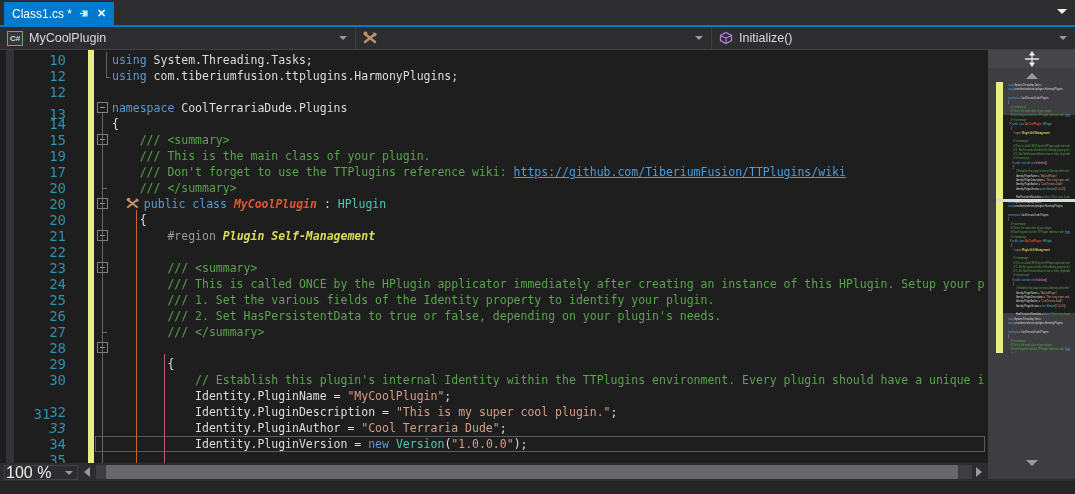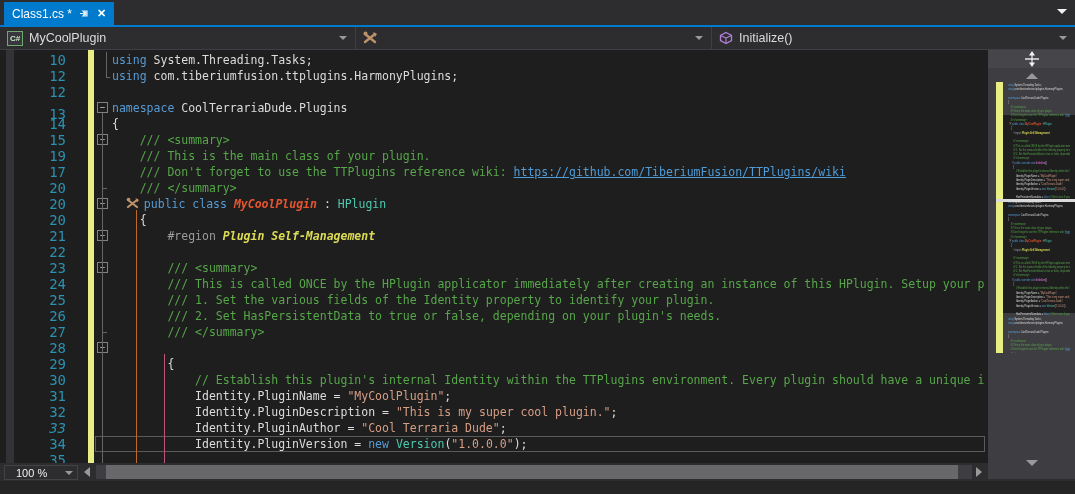--- a/index.html
+++ b/index.html
@@ -66,21 +66,21 @@
     border-right:6px solid transparent; border-top:6px solid #999; }
   #map-viewport { position:absolute; left:10px; top:65px; width:77px; height:198px; background:var(--editor-bg); }
   #map-change-bar { position:absolute; left:8px; top:32px; width:7px; height:271px; background:var(--change-bar); }
   #map-content { position:absolute; left:20px; top:32px; width:62px; height:271px; overflow:hidden; }
   .mini-copy { position:absolute; left:0; width:900px; height:432px; transform:scale(0.15,0.27); transform-origin:0 0; }
   #map-current-line { position:absolute; left:8px; top:149px; width:79px; height:3px; background:#DADADA; }
 
   
   #bottombar { position:absolute; left:0; top:463px; width:988px; height:18px; background:var(--chrome-bg); }
   #zoom-box { position:absolute; left:4px; top:2px; width:74px; height:15px; border:1px solid #434346;
-    background:#2D2D30; color:#F1F1F1; font-size:11px; display:flex; align-items:center; padding-left:11px; }
+    background:#2D2D30; color:#F1F1F1; font-size:16px; display:flex; align-items:center; padding-left:1px; }
   #zoom-box .dd { position:absolute; right:4px; top:5px; }
   .h-arrow-left { position:absolute; left:84px; top:4px; width:0; height:0; border-top:5px solid transparent;
     border-bottom:5px solid transparent; border-right:6px solid #999; }
   .h-arrow-right { position:absolute; left:976px; top:4px; width:0; height:0; border-top:5px solid transparent;
     border-bottom:5px solid transparent; border-left:6px solid #999; }
   #h-track { position:absolute; left:96px; top:2px; width:876px; height:14px; background:var(--sb-track); }
   #h-thumb { position:absolute; left:10px; top:0; width:852px; height:14px; background:var(--sb-thumb); }
   #bottom-strip { position:absolute; left:0; top:481px; width:1075px; height:13px; background:var(--chrome-darker); }
   #map-corner { position:absolute; left:988px; top:479px; width:87px; height:15px; background:var(--chrome-bg); }
 </style>
@@ -152,21 +152,21 @@
         <div class="ln" style="top: 178px;">21</div>
         <div class="ln" style="top: 194px;">22</div>
         <div class="ln" style="top: 210px;">23</div>
         <div class="ln" style="top: 226px;">24</div>
         <div class="ln" style="top: 242px;">25</div>
         <div class="ln" style="top: 258px;">26</div>
         <div class="ln" style="top: 274px;">27</div>
         <div class="ln" style="top: 290px;">28</div>
         <div class="ln" style="top: 306px;">29</div>
         <div class="ln" style="top: 322px;">30</div>
-        <div class="ln" style="top: 338px;">31</div>
+        <div class="ln" style="top: 356px; text-align: center;">31</div>
         <div class="ln" style="top: 354px;">32</div>
         <div class="ln" style="top: 370px; font-style: italic;">33</div>
         <div class="ln" style="top: 386px;">34</div>
         <div class="ln" style="top: 402px;">35</div>
       </div>
     <div id="change-bar"></div>
     <div id="fold-margin">
         <div class="fold-box" style="top: 52px;">−</div>
         <div class="fold-box" style="top: 84px;">−</div>
         <div class="fold-box" style="top: 148px;">−</div>

